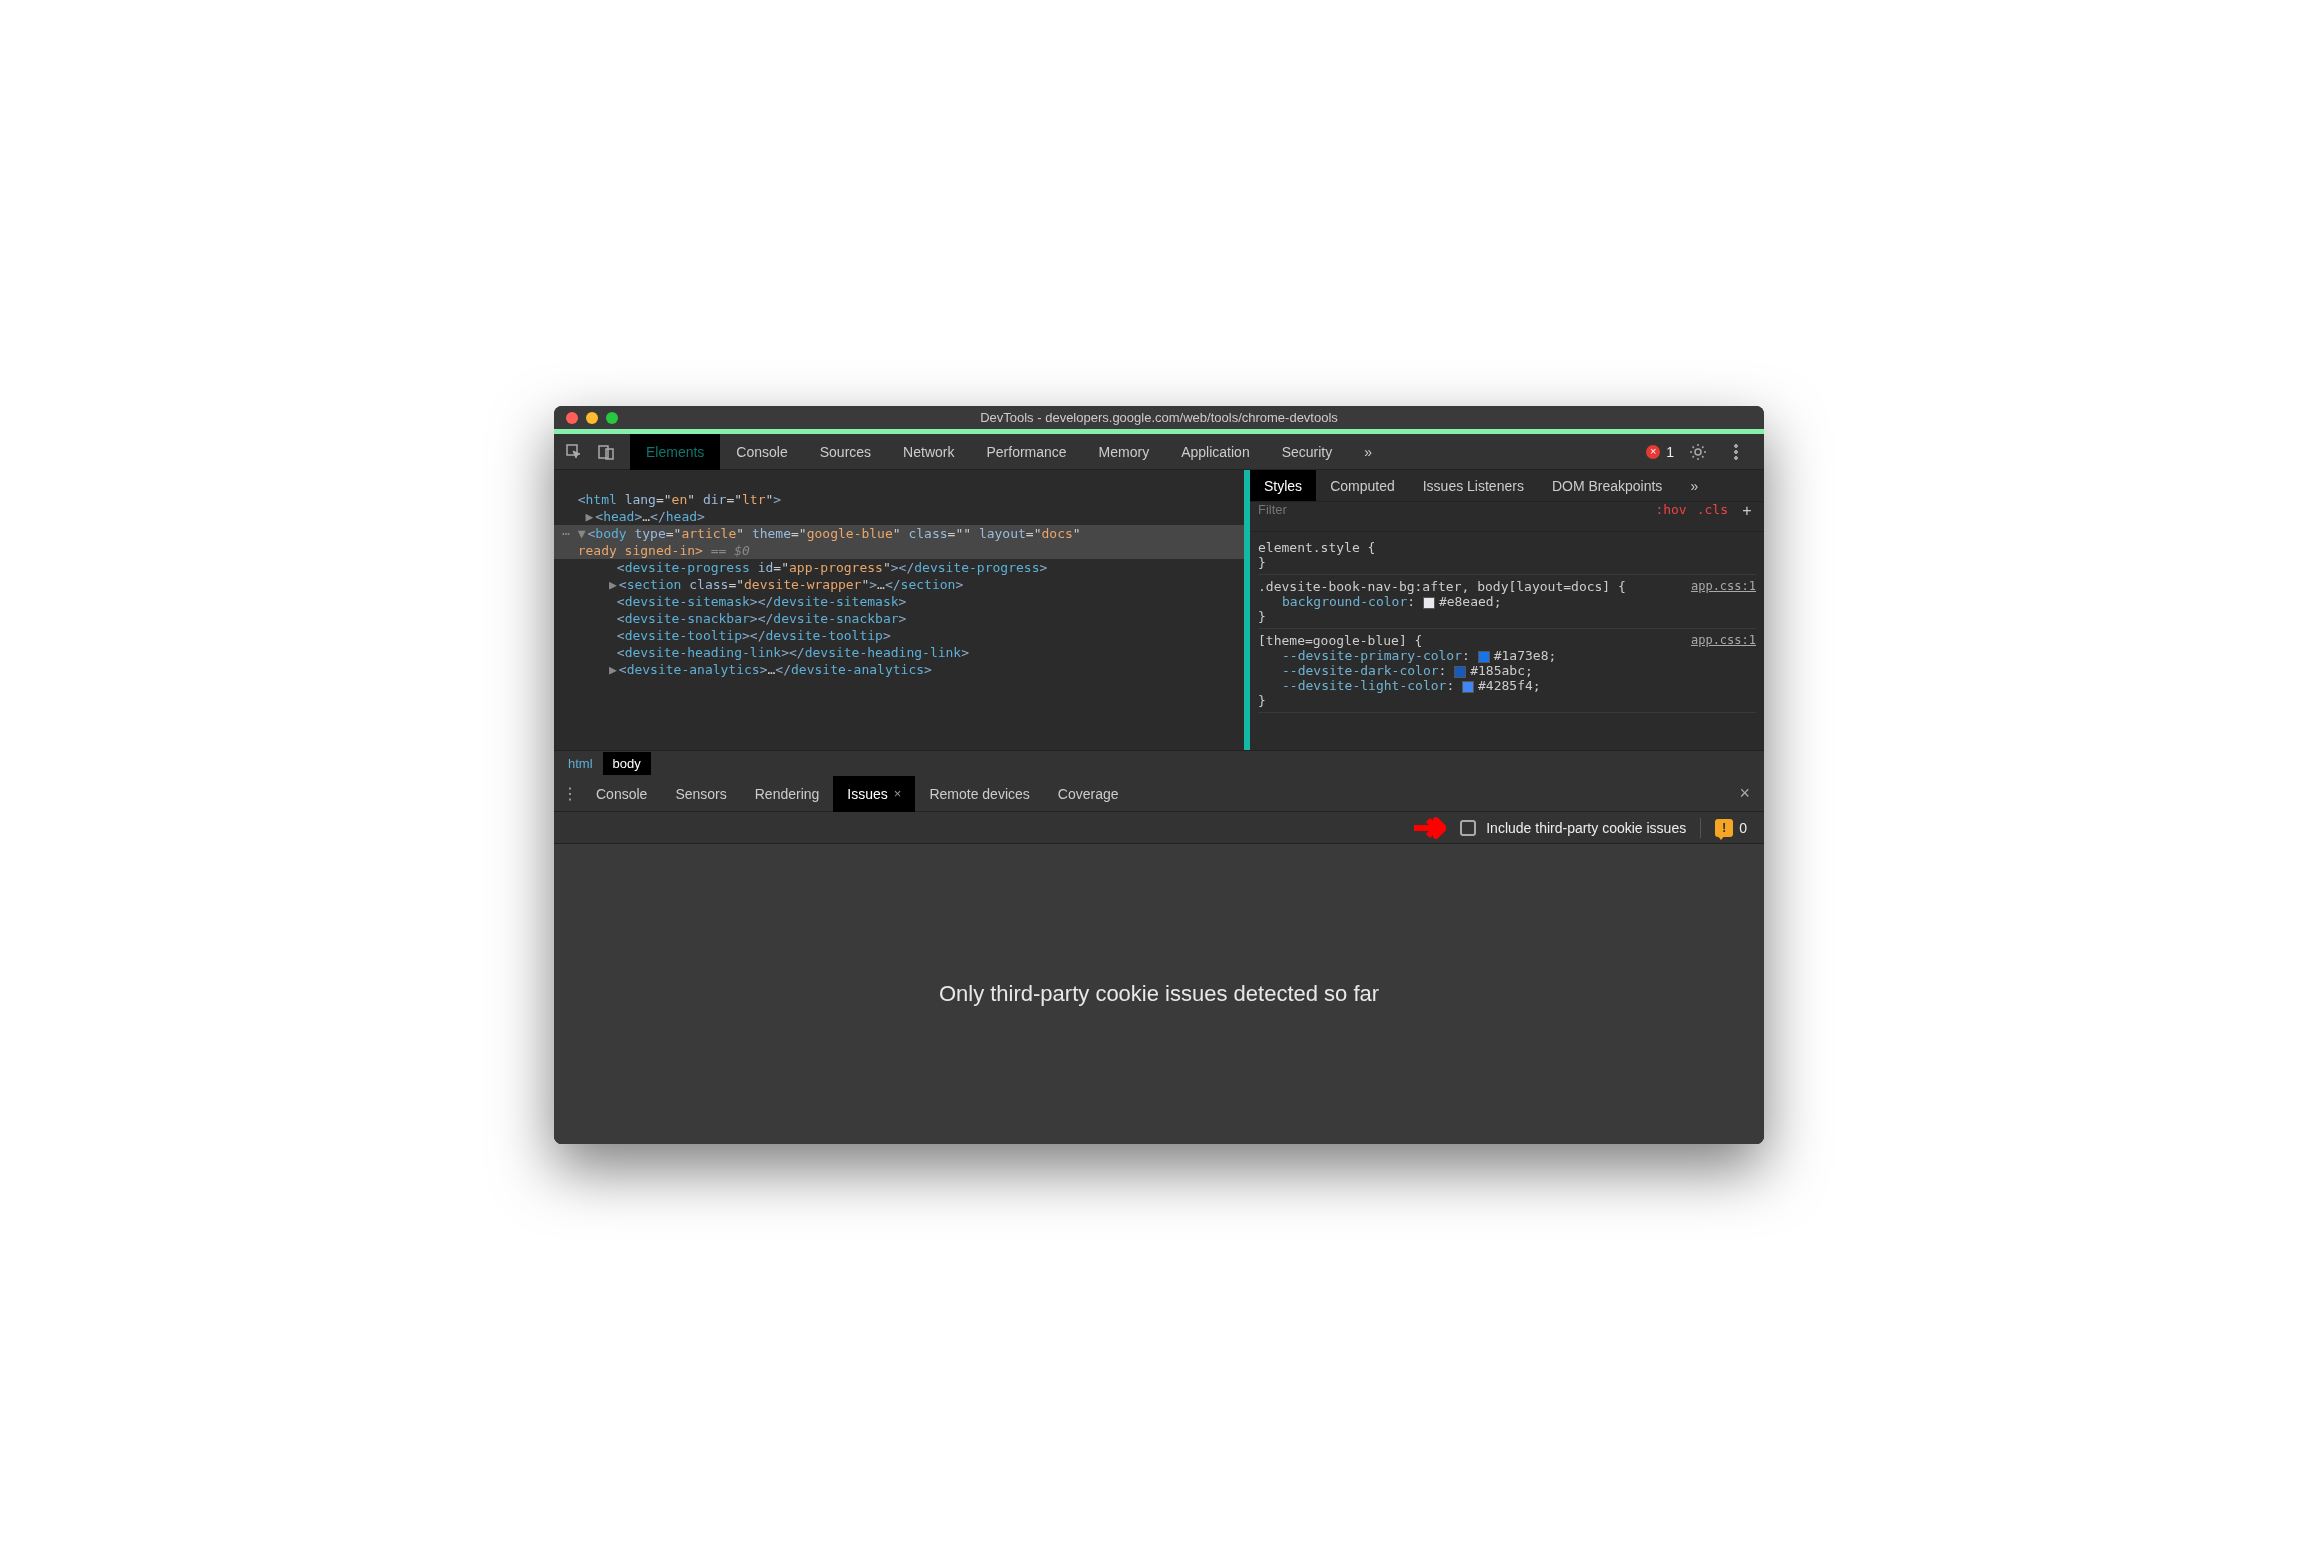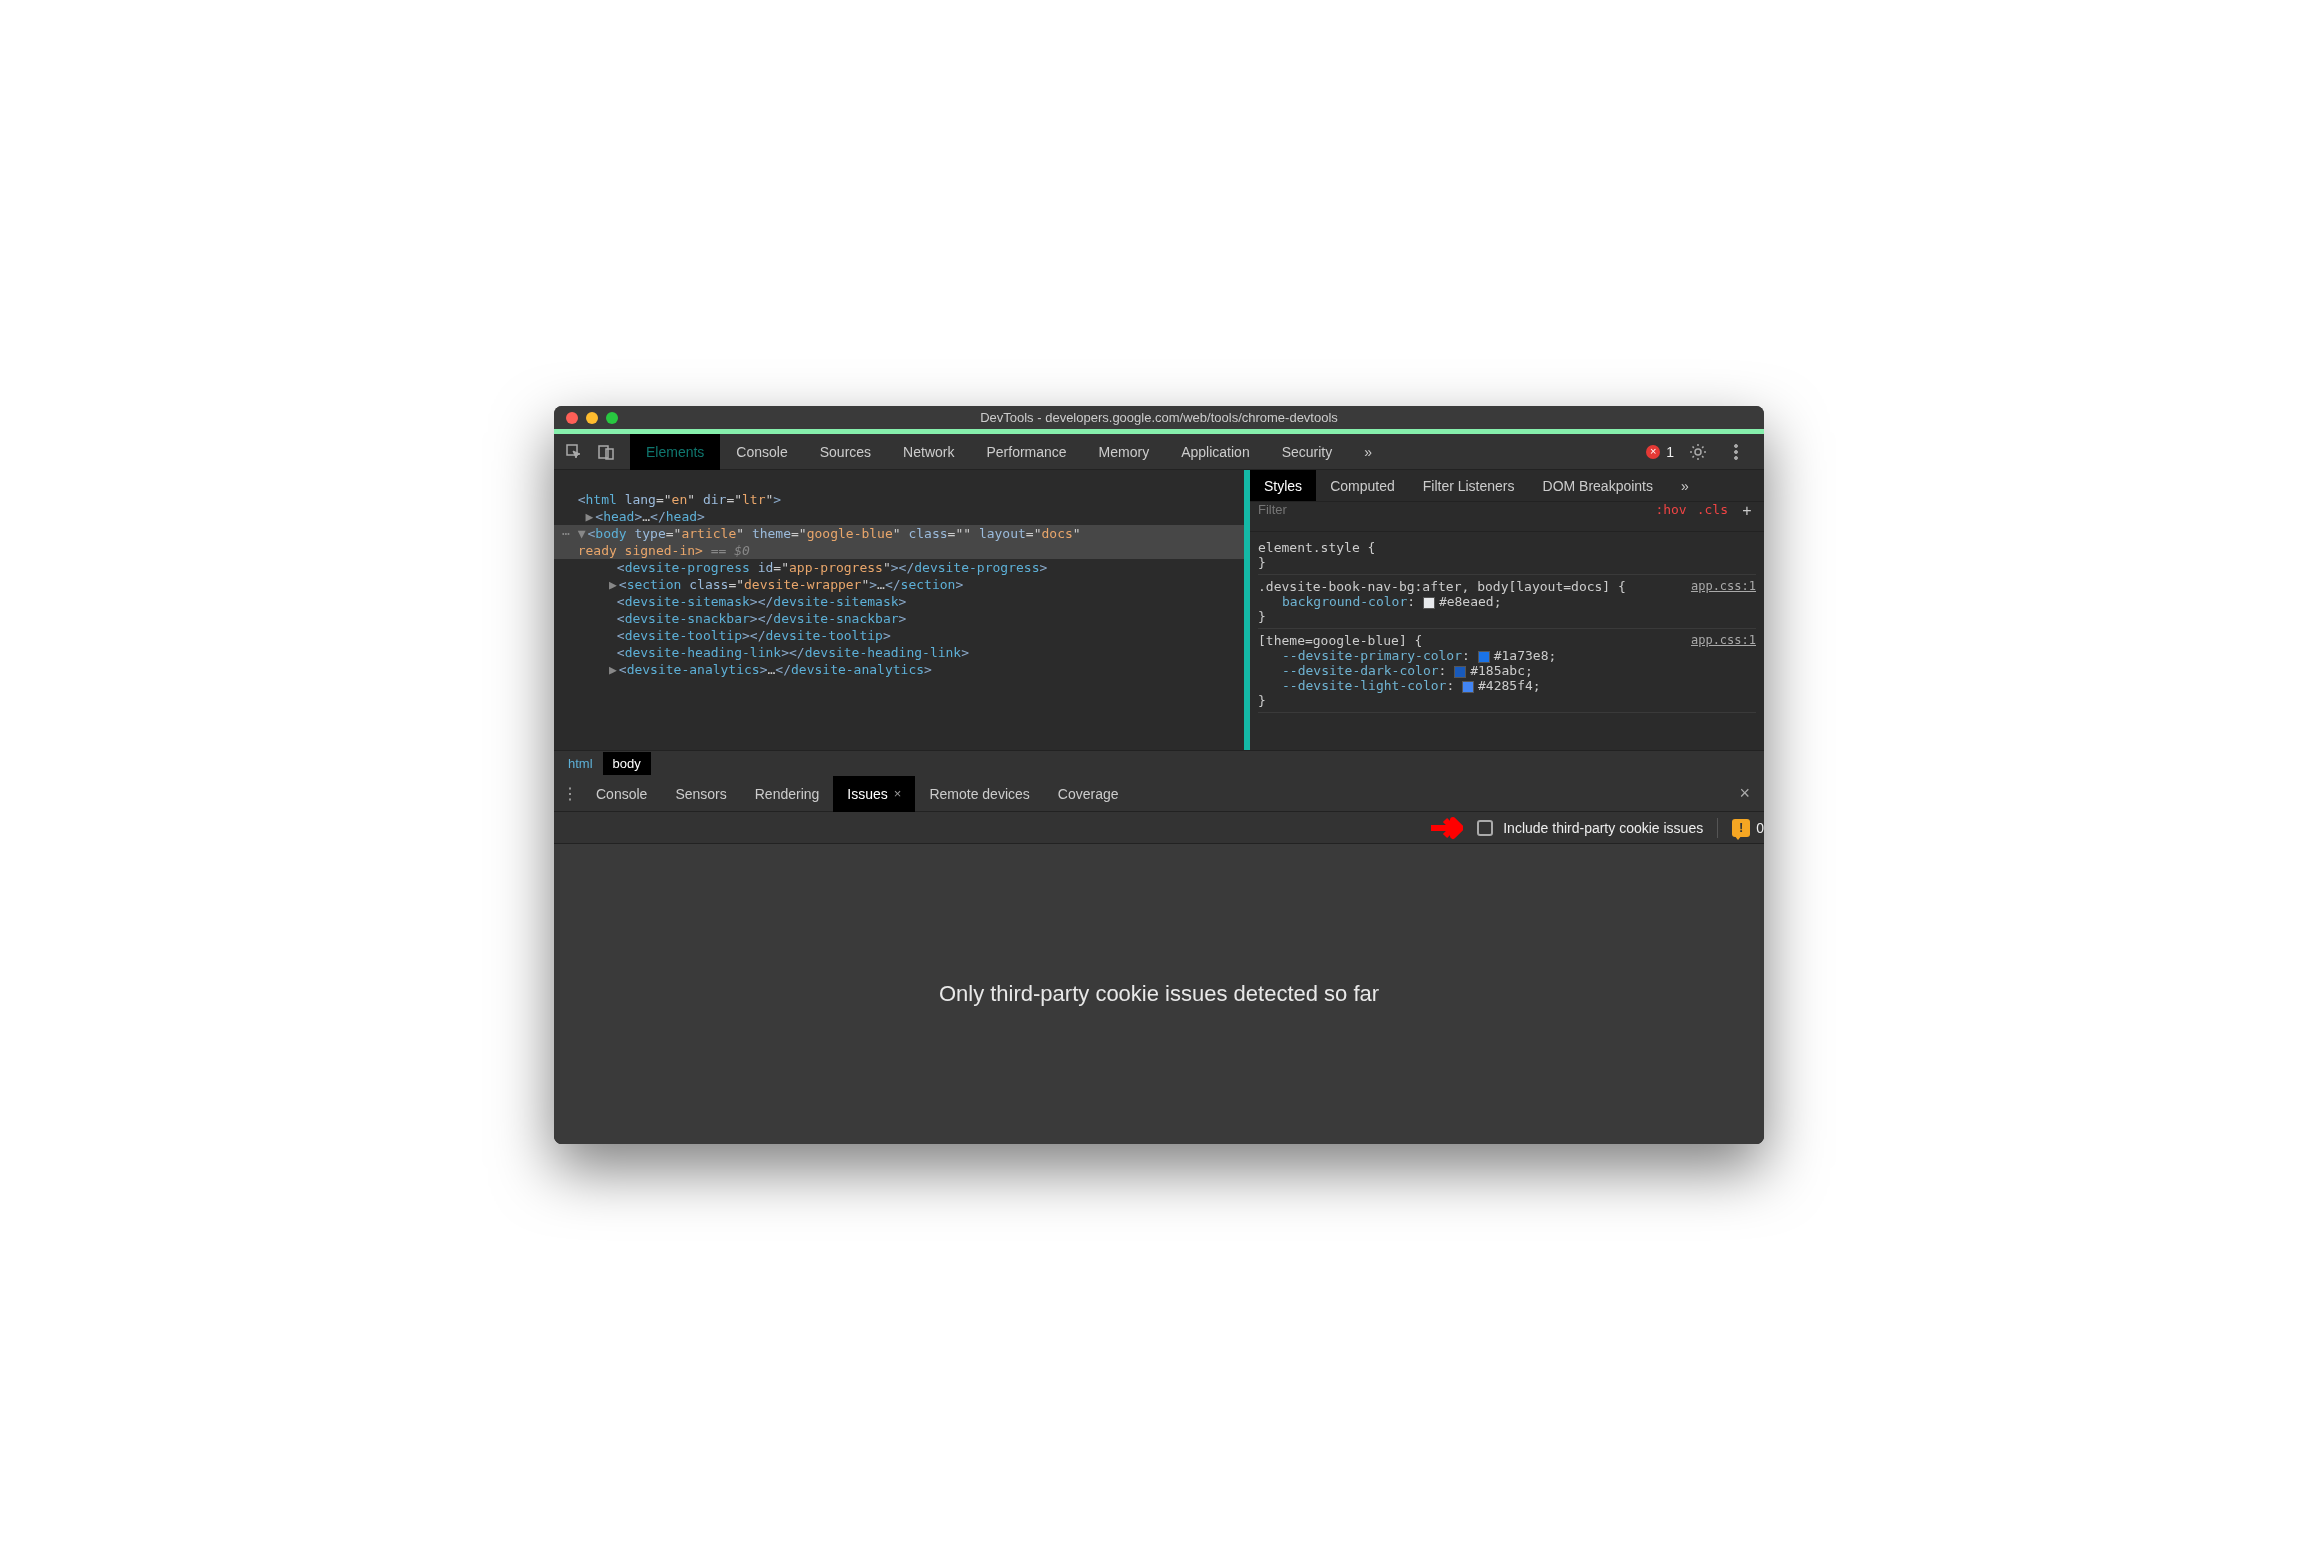--- a/index.html
+++ b/index.html
@@ -90,21 +90,21 @@
 .bc.active { background: #000; color: #fff; }
 
 .drawer { background: #333; }
 .drawer-tabs { display: flex; align-items: center; height: 36px; border-bottom: 1px solid #222; padding: 0 4px; }
 .dmenu { width: 24px; text-align: center; color: #aaa; cursor: pointer; }
 .dtab { padding: 0 14px; height: 36px; display: flex; align-items: center; gap: 6px; color: #ccc; font-size: 14px; cursor: pointer; }
 .dtab.active { background: #000; color: #fff; }
 .dtab .close-x { color: #999; font-size: 13px; }
 .dclose { margin-left: auto; color: #aaa; cursor: pointer; padding: 0 10px; font-size: 18px; }
 
-.issues-toolbar { display: flex; align-items: center; height: 32px; padding: 0 0; border-bottom: 1px solid #222; color: #eee; font-size: 14px; gap: 10px; }
+.issues-toolbar { display: flex; align-items: center; height: 32px; padding: 0 17px; border-bottom: 1px solid #222; color: #eee; font-size: 14px; gap: 10px; }
 .issues-toolbar .spacer { flex: 1; }
 .red-arrow { width: 36px; height: 36px; margin-right: 4px; }
 .checkbox { width: 16px; height: 16px; border: 2px solid #aaa; border-radius: 3px; cursor: pointer; }
 .warn-badge { display: flex; align-items: center; gap: 6px; }
 .warn-icon { width: 18px; height: 18px; background: #f5a623; border-radius: 3px; display: flex; align-items: center; justify-content: center; color: #333; font-weight: bold; font-size: 13px; position: relative; }
 .warn-icon::after { content: ""; position: absolute; bottom: -3px; left: 2px; width: 0; height: 0; border-left: 4px solid transparent; border-right: 4px solid transparent; border-top: 5px solid #f5a623; }
 
 .issues-body { height: 300px; background: #3a3a3a; display: flex; align-items: center; justify-content: center; color: #e8e8e8; font-size: 22px; }
 </style>
 </head>
@@ -181,21 +181,21 @@
         <div class="dom-line">       <span class="tag-ang">&lt;</span><span class="tag-name">devsite-snackbar</span><span class="tag-ang">&gt;</span><span class="tag-ang">&lt;/</span><span class="tag-name">devsite-snackbar</span><span class="tag-ang">&gt;</span></div>
         <div class="dom-line">       <span class="tag-ang">&lt;</span><span class="tag-name">devsite-tooltip</span><span class="tag-ang">&gt;</span><span class="tag-ang">&lt;/</span><span class="tag-name">devsite-tooltip</span><span class="tag-ang">&gt;</span></div>
         <div class="dom-line">       <span class="tag-ang">&lt;</span><span class="tag-name">devsite-heading-link</span><span class="tag-ang">&gt;</span><span class="tag-ang">&lt;/</span><span class="tag-name">devsite-heading-link</span><span class="tag-ang">&gt;</span></div>
         <div class="dom-line">      <span class="caret">▶</span><span class="tag-ang">&lt;</span><span class="tag-name">devsite-analytics</span><span class="tag-ang">&gt;</span>…<span class="tag-ang">&lt;/</span><span class="tag-name">devsite-analytics</span><span class="tag-ang">&gt;</span></div>
       </div>
 
     <div class="styles-pane">
       <div class="styles-tabs">
         <div class="stab active">Styles</div>
         <div class="stab">Computed</div>
-        <div class="stab">Filter Listeners</div>
+        <div class="stab">Issues Listeners</div>
         <div class="stab">DOM Breakpoints</div>
         <div class="stab">»</div>
       </div>
       <div class="styles-filter">
         <input placeholder="Filter" style="">
         <span class="filter-btn">:hov</span>
         <span class="filter-btn">.cls</span>
         <span class="plus-btn">+</span>
       </div>
       <div class="styles-content" id="styles-content">

